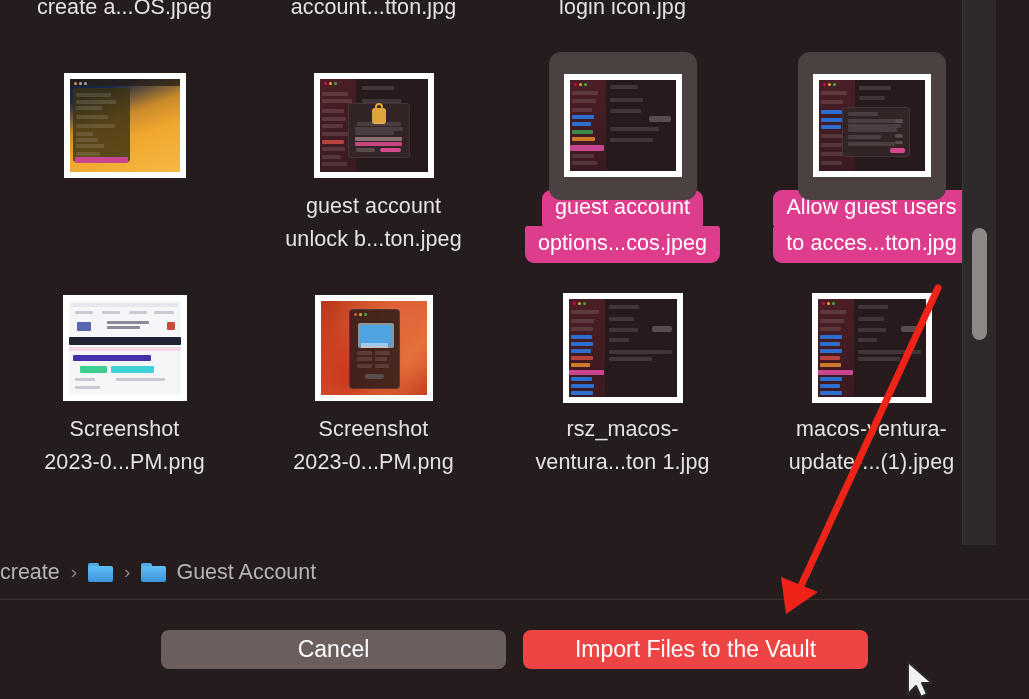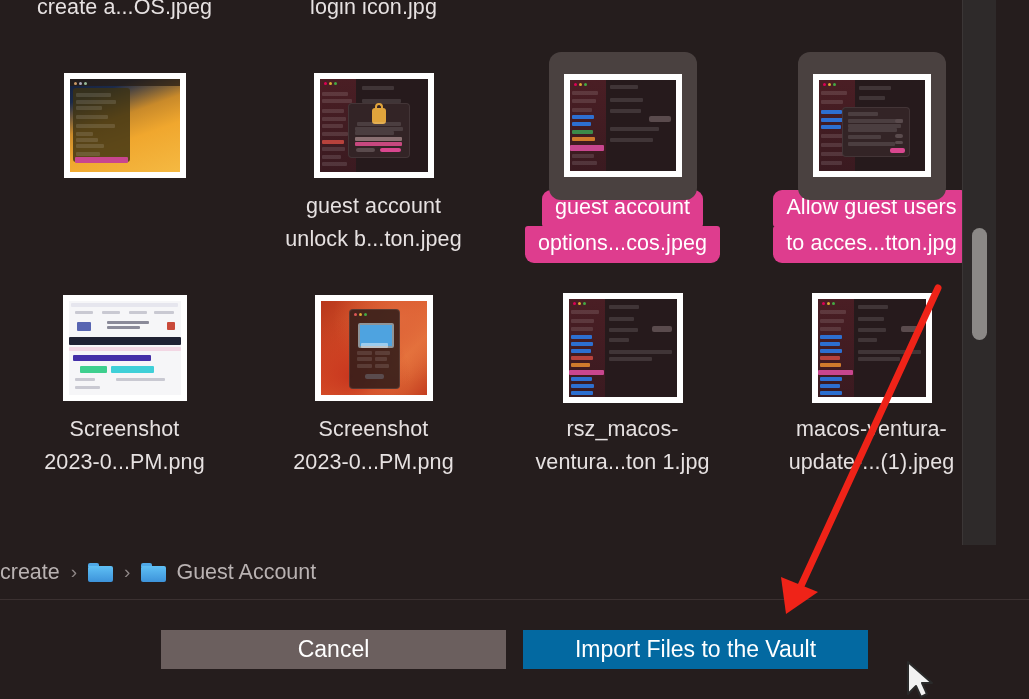--- a/index.html
+++ b/index.html
@@ -245,33 +245,33 @@
     left: 0; top: 600px;
     width: 1029px; height: 99px;
     background: #251d1d;
     display: flex;
     align-items: center;
     justify-content: center;
     gap: 17px;
   }
   .btn {
     height: 39px;
-    border-radius: 0;
+    border-radius: 8px;
     border: none;
     display: flex;
     align-items: center;
     justify-content: center;
     font-family: "Liberation Sans", sans-serif;
     font-size: 23px;
     color: #ffffff;
     padding: 16px 22px;
     cursor: pointer;
   }
   .btn-cancel { width: 345px; background: #6b5f5e; }
-  .btn-import { width: 345px; background: #0369a1; }
+  .btn-import { width: 345px; background: #ef4444; }
 
   
   .scroll-track {
     position: absolute;
     right: 0; top: 0;
     width: 34px; height: 545px;
     background: #2e2a2a;
     border-left: 1px solid #3b3636;
     box-sizing: border-box;
   }
@@ -297,20 +297,25 @@
 <body>
 
 <div id="root">
 
   <div class="file-grid">
 
     <div class="grid-row row-labels-top">
       <div class="file-cell">
         <div class="label-lines" style="margin-top:-9px">
           <div class="file-label">create a...OS.jpeg</div>
+        </div>
+      </div>
+      <div class="file-cell">
+        <div class="label-lines" style="margin-top:-9px">
+          <div class="file-label">account...tton.jpg</div>
         </div>
       </div>
       <div class="file-cell">
         <div class="label-lines" style="margin-top:-9px">
           <div class="file-label">login icon.jpg</div>
         </div>
       </div>
     </div>
 
     <div class="grid-row" style="margin-top:22px">

